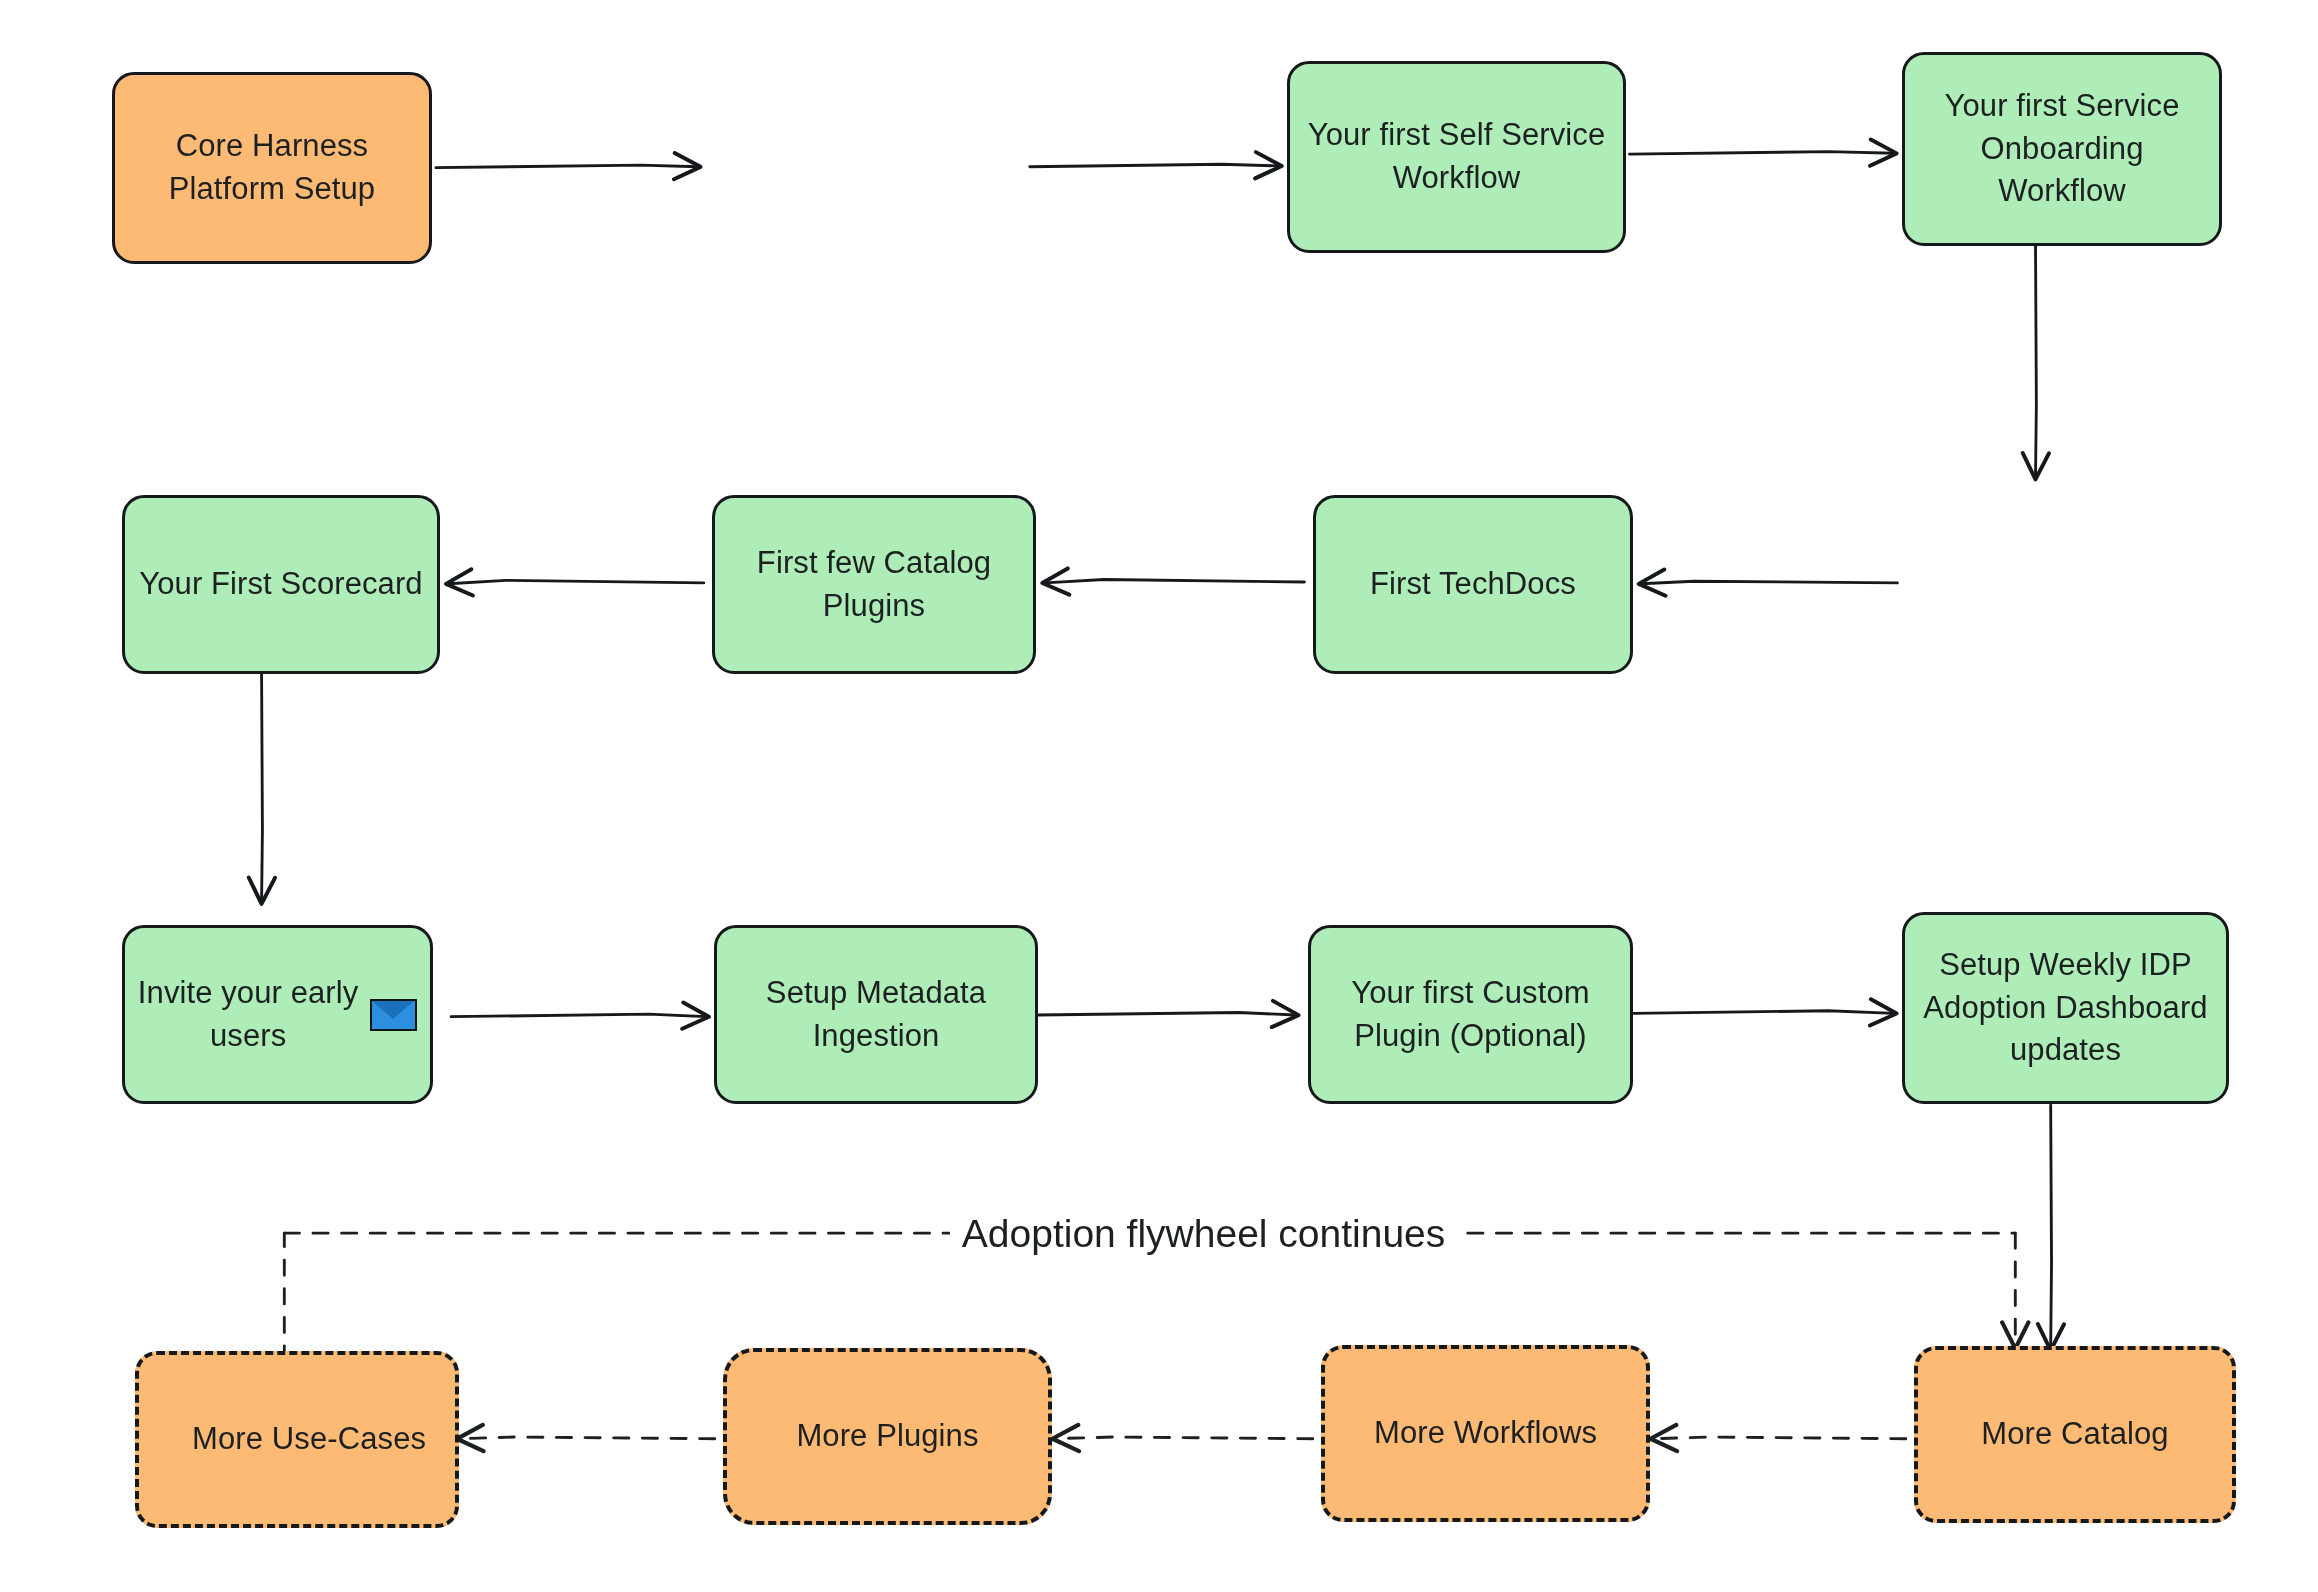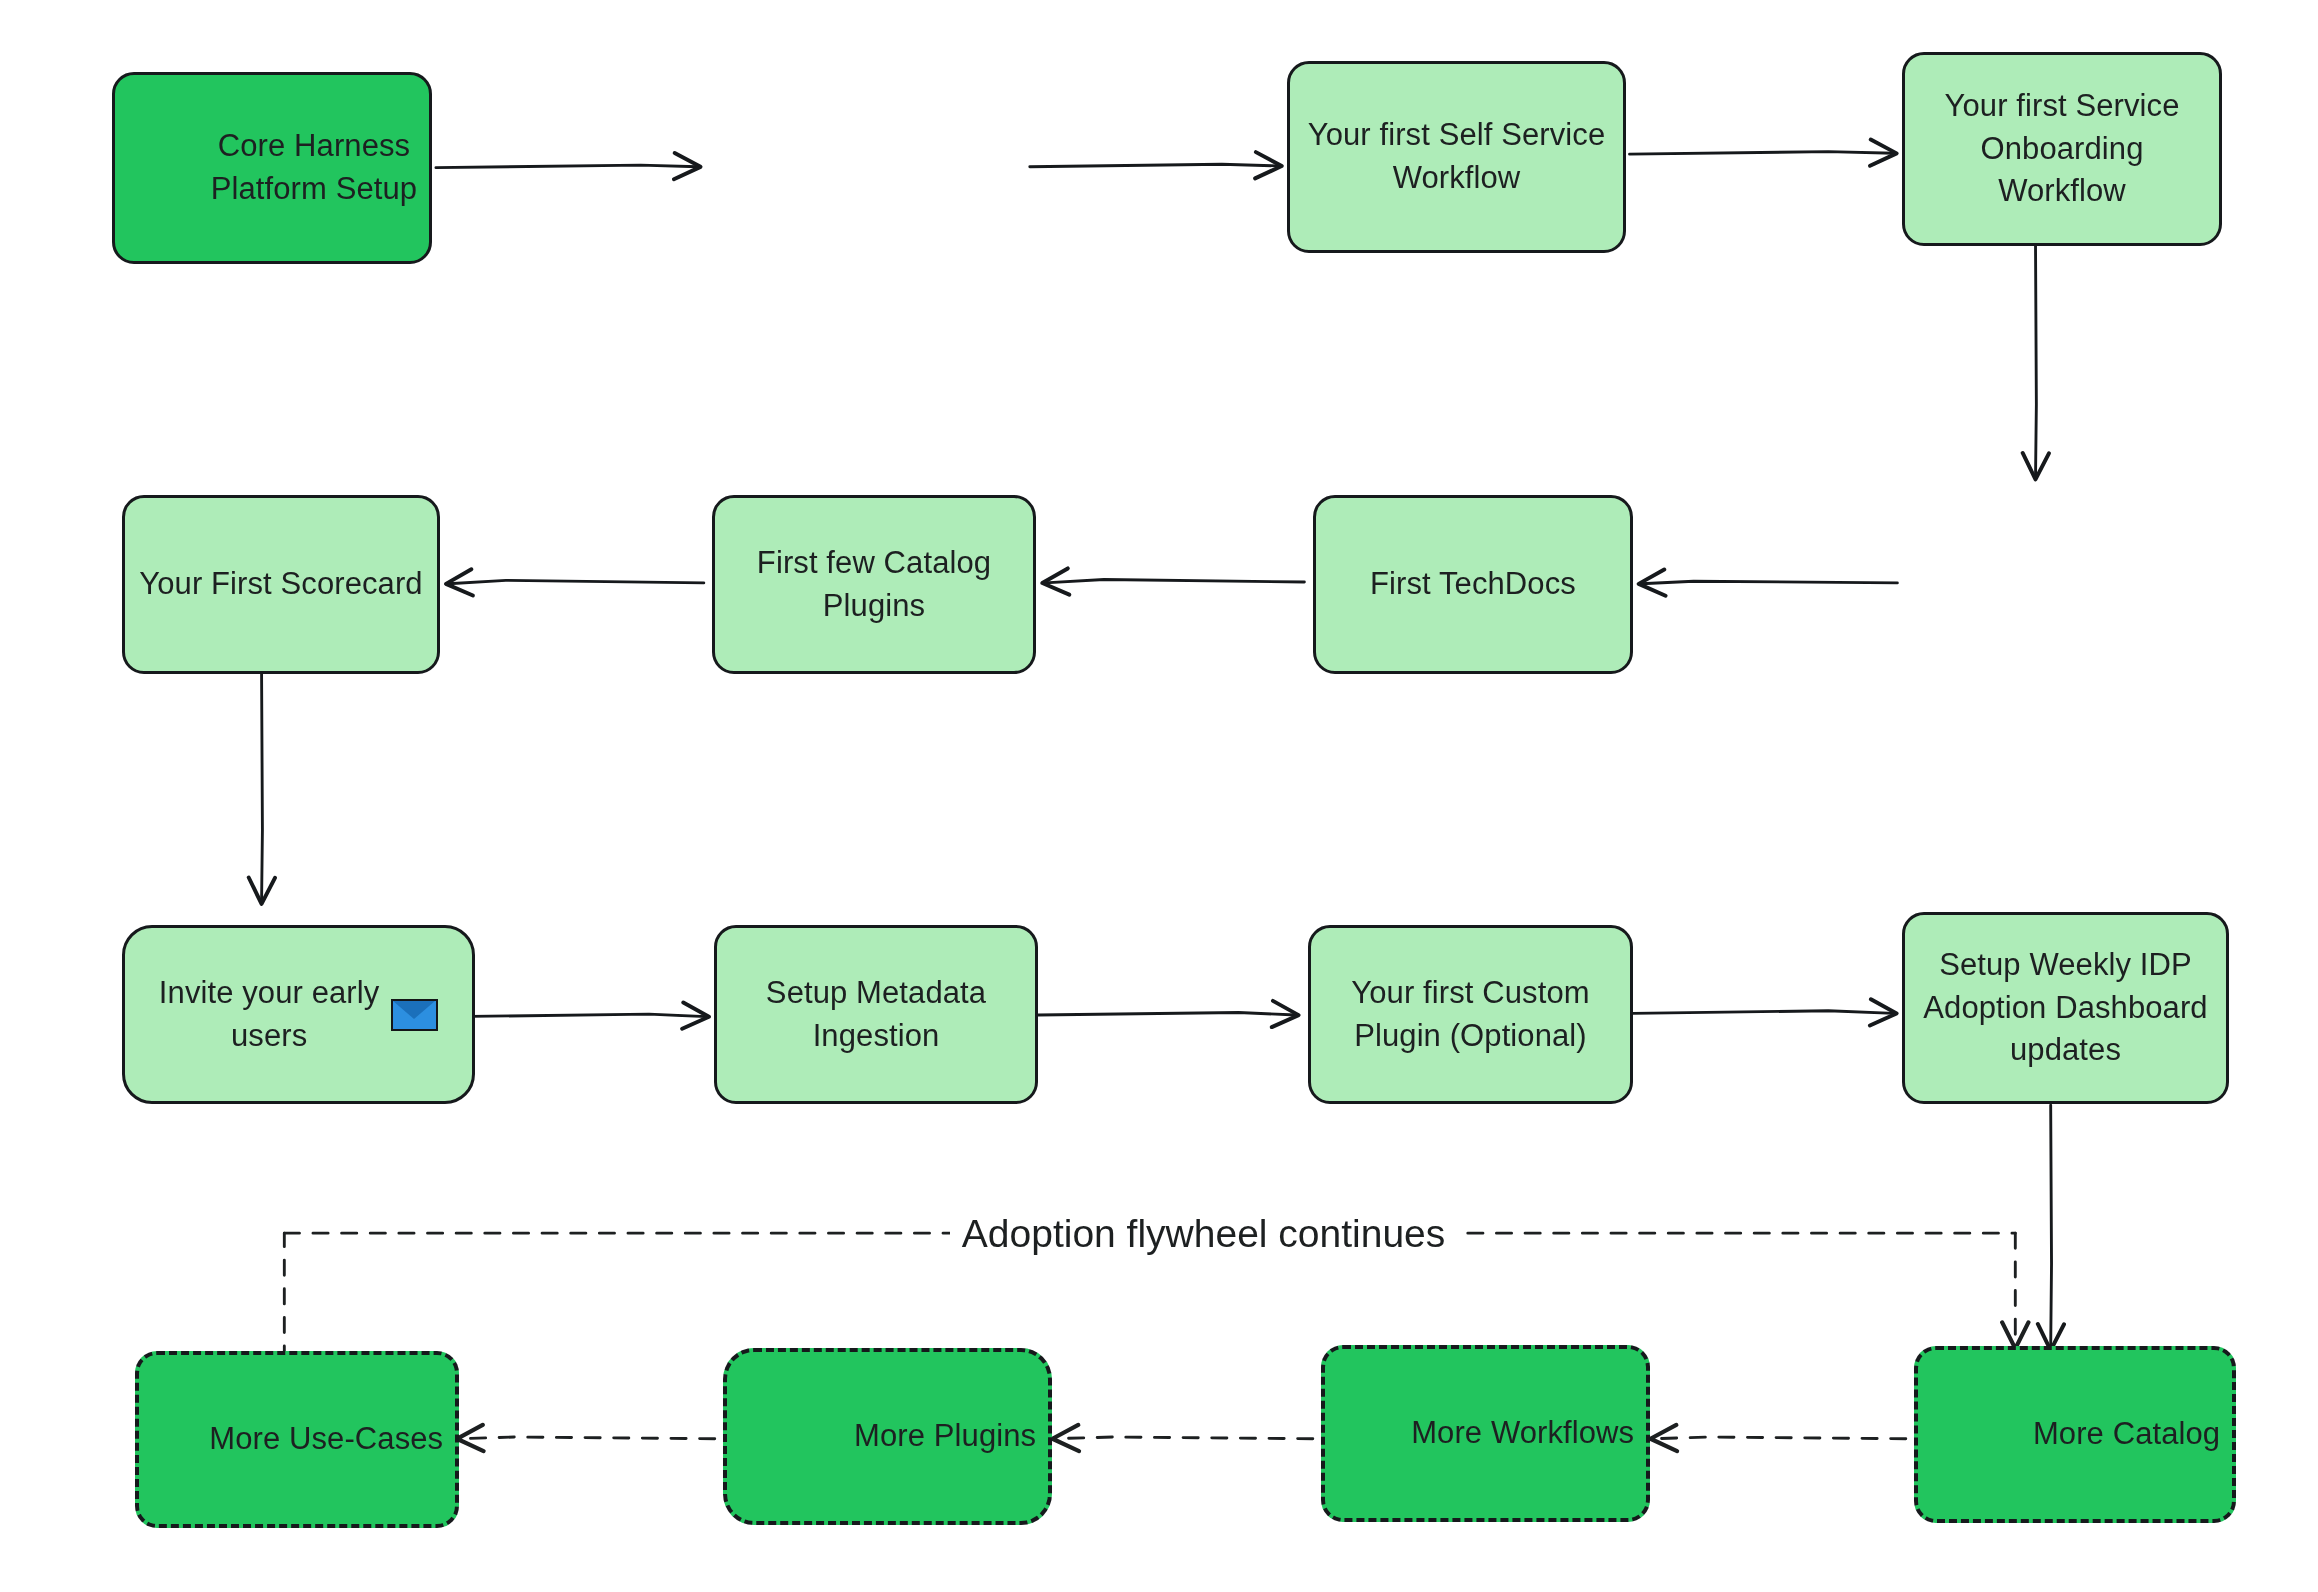--- a/index.html
+++ b/index.html
@@ -37,23 +37,22 @@
     font-size: 31px;
     line-height: 1.38;
     letter-spacing: 0.1px;
     padding: 6.7px 11.8px;
   }
   .node .label {
     display: block;
     white-space: pre-line;
   }
   .node.blue {
-    background: #22c55e;
+    background: #fdba74;
     border: 3.4px solid #16191c;
-    justify-content: flex-end;
   }
   .node.green {
     background: #aeecb8;
     border: 3.4px solid #16191c;
   }
   .node.dashed {
     border-style: dashed;
     border-width: 4.2px;
   }
   .envelope {
@@ -160,21 +159,21 @@
   <div class="node green" style="left:712px; top:495px; width:324px; height:179px;">
     <span class="label">First few Catalog
 Plugins</span>
   </div>
 
   <div class="node green" style="left:1313px; top:495px; width:320px; height:179px;">
     <span class="label">First TechDocs</span>
   </div>
 
 
-  <div class="node green" style="left:122px; top:925px; width:353px; height:179px;border-radius:30px;">
+  <div class="node green" style="left:122px; top:925px; width:311px; height:179px;">
     <span class="label">Invite your early
 users</span>
       <span class="envelope"></span>
   </div>
 
   <div class="node green" style="left:714px; top:925px; width:324px; height:179px;">
     <span class="label">Setup Metadata
 Ingestion</span>
   </div>
 

